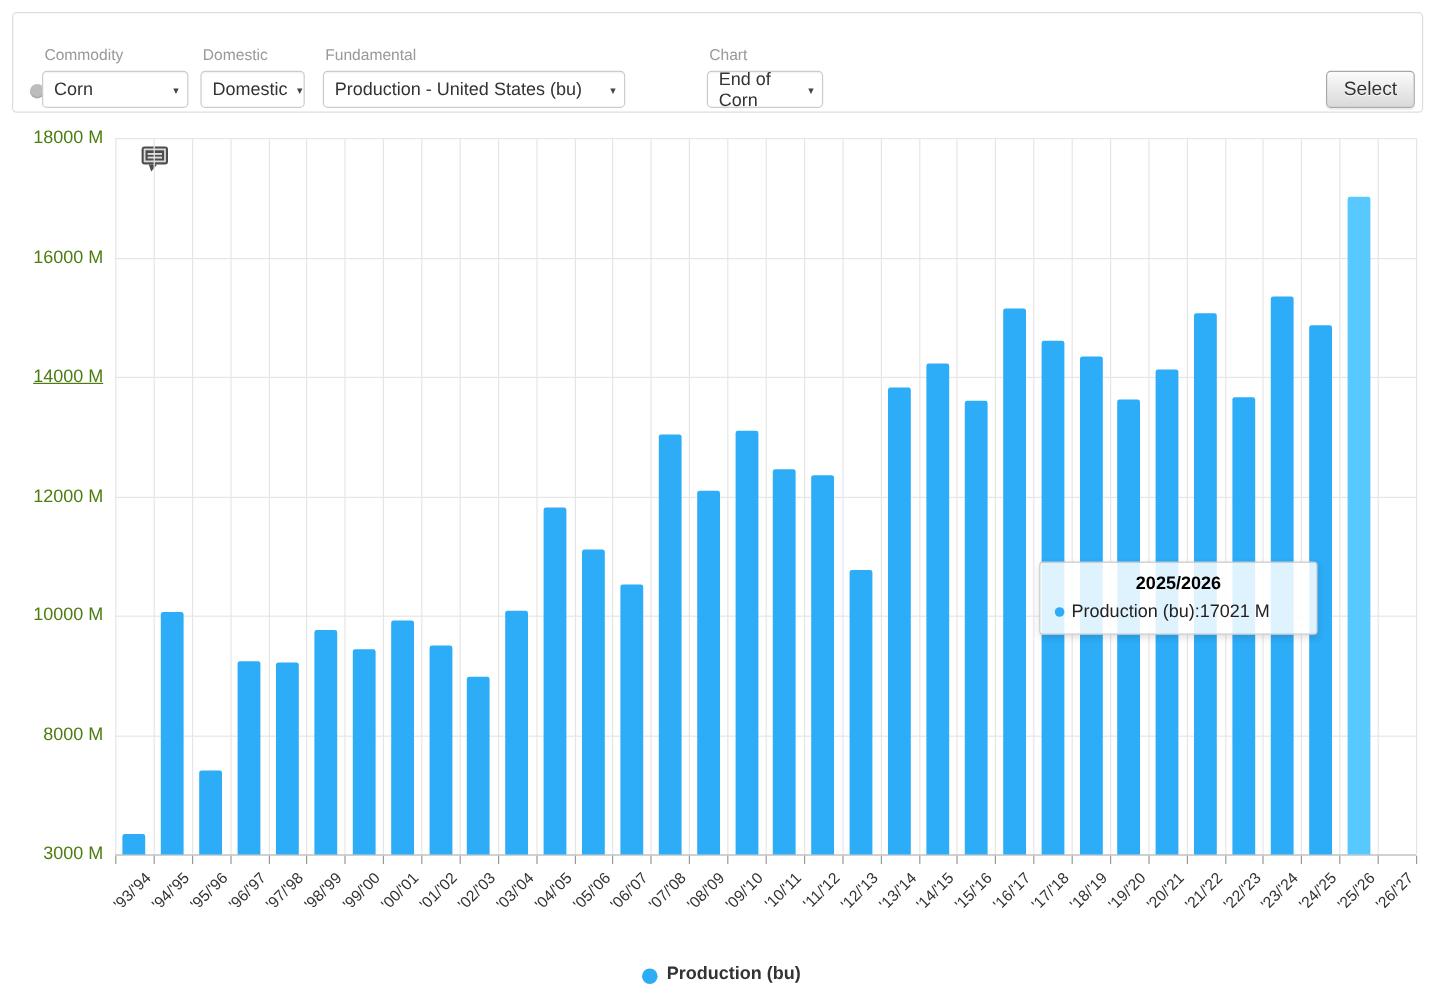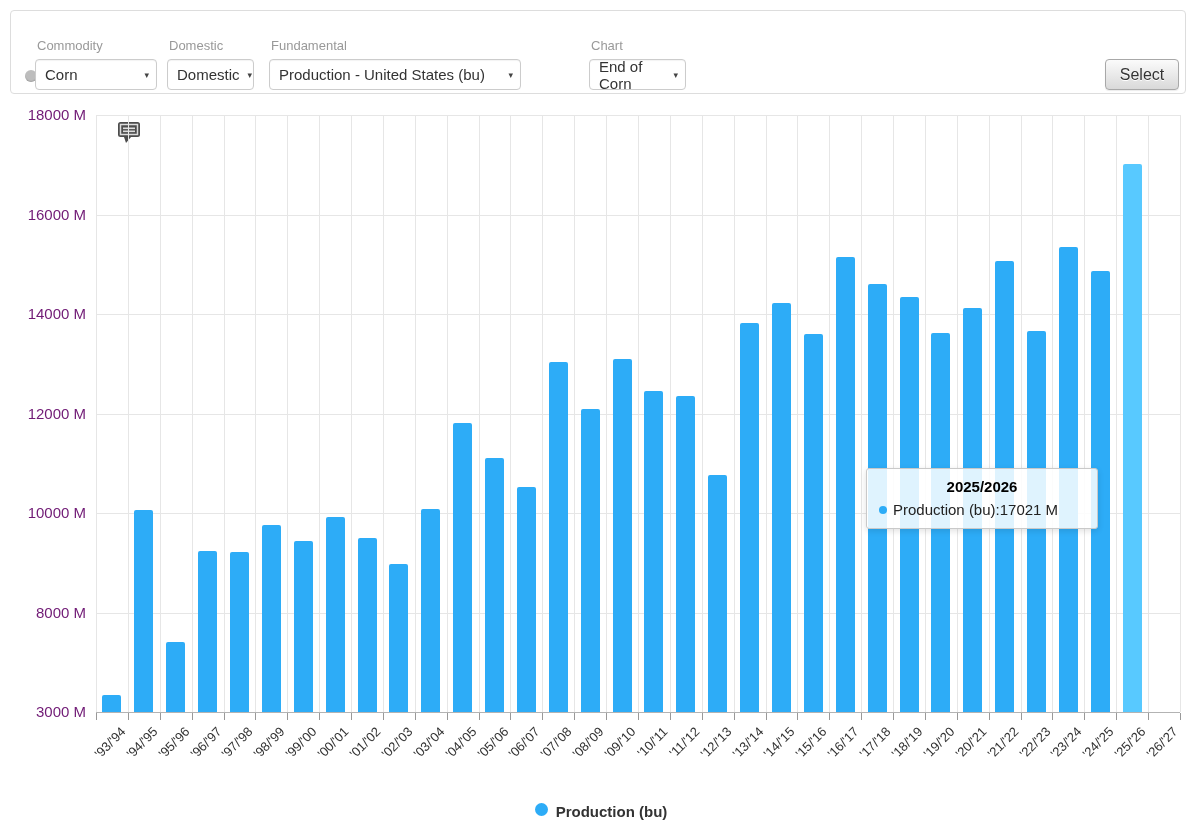--- a/index.html
+++ b/index.html
@@ -25,36 +25,36 @@
                 text-shadow:0 1px 0 #fff; box-shadow:0 1px 1px rgba(0,0,0,.08);
                 font-family:"Liberation Sans", sans-serif;text-align:center; }
 
   
   #chart { position:absolute; left:0; top:100px; width:1202px; height:728px; }
   .vgrid  { position:absolute; width:1px; background:#e6e6e6; }
   .hgrid  { position:absolute; height:1px; background:#e6e6e6; }
   .axis-line { position:absolute; height:1px; background:#b3b3b3; }
   .tick { position:absolute; width:1px; height:7px; background:#999; }
   .bar { position:absolute; border-radius:2px 2px 0 0; }
-  .ylabel { position:absolute; width:86px; text-align:right; font-size:15px; color:#701a75; }
+  .ylabel { position:absolute; width:86px; text-align:right; font-size:15px; color:#4d7c0f; }
   .xlabel { position:absolute; width:72px; text-align:right; font-size:13px; color:#333;
             white-space:nowrap; transform:rotate(-45deg); transform-origin:100% 0; }
   .annot-icon { position:absolute; left:117px; top:21px; cursor:pointer; }
 
   
   .tooltip { position:absolute; left:866px; top:368px; width:232px;
              background:rgba(255,255,255,.85); border:1px solid #c9c9c9; border-radius:3px;
              box-shadow:0 2px 6px rgba(0,0,0,.12); padding:9px 10px 10px 10px; z-index:6; }
   .tooltip .tt-title { text-align:center; font-size:15px; font-weight:bold; color:#000; margin-bottom:6px; }
   .tooltip .tt-line { display:flex; align-items:center; font-size:15px; color:#222; white-space:nowrap; }
   .tt-dot { width:8px; height:8px; border-radius:50%; margin:0 6px 0 2px; flex:0 0 auto; }
 
   
   .legend { position:absolute; left:0; top:703px; width:1202px; display:flex;
-            align-items:flex-start; justify-content:center; cursor:pointer; }
+            align-items:flex-end; justify-content:center; cursor:pointer; }
   .legend-dot { width:13px; height:13px; border-radius:50%; margin-right:8px; }
   .legend-label { font-size:15px; font-weight:bold; color:#333; }
 </style>
 </head>
 <body>
 
 <div id="stage">
 
   <div class="toolbar-box">
     <div class="grip-dot"></div>
@@ -178,21 +178,21 @@
       <div class="hgrid" style="left: 96px; width: 1084px; top: 413px; background: rgb(230, 230, 230);"></div>
       <div class="hgrid" style="left: 96px; width: 1084px; top: 313.5px; background: rgb(230, 230, 230);"></div>
       <div class="hgrid" style="left: 96px; width: 1084px; top: 214px; background: rgb(230, 230, 230);"></div>
       <div class="hgrid" style="left: 96px; width: 1084px; top: 114.5px; background: rgb(230, 230, 230);"></div>
       <div class="hgrid" style="left: 96px; width: 1084px; top: 15px; background: rgb(230, 230, 230);"></div>
       <div class="axis-line" style="left: 96px; width: 1084px; top: 612px;"></div>
       <div class="ylabel" style="left: 0px; top: 603px;">3000 M</div>
       <div class="ylabel" style="left: 0px; top: 503.5px;">8000 M</div>
       <div class="ylabel" style="left: 0px; top: 404px;">10000 M</div>
       <div class="ylabel" style="left: 0px; top: 304.5px;">12000 M</div>
-      <div class="ylabel" style="left: 0px; top: 205px;">14000 M</div>
+      <div class="ylabel" style="left: 0px; top: 205px; text-decoration: underline;">14000 M</div>
       <div class="ylabel" style="left: 0px; top: 105.5px;">16000 M</div>
       <div class="ylabel" style="left: 0px; top: 6px;">18000 M</div>
       <div class="bar" title="'93/'94" style="left: 102.441px; top: 595.284px; width: 19px; height: 16.716px; background: rgb(45, 172, 247); z-index: 2;"></div>
       <div class="bar" title="'94/'95" style="left: 134.324px; top: 410.463px; width: 19px; height: 201.537px; background: rgb(45, 172, 247); z-index: 2;"></div>
       <div class="bar" title="'95/'96" style="left: 166.206px; top: 542.35px; width: 19px; height: 69.65px; background: rgb(45, 172, 247); z-index: 2;"></div>
       <div class="bar" title="'96/'97" style="left: 198.088px; top: 451.158px; width: 19px; height: 160.842px; background: rgb(45, 172, 247); z-index: 2;"></div>
       <div class="bar" title="'97/'98" style="left: 229.971px; top: 452.452px; width: 19px; height: 159.548px; background: rgb(45, 172, 247); z-index: 2;"></div>
       <div class="bar" title="'98/'99" style="left: 261.853px; top: 424.99px; width: 19px; height: 187.01px; background: rgb(45, 172, 247); z-index: 2;"></div>
       <div class="bar" title="'99/'00" style="left: 293.735px; top: 441.308px; width: 19px; height: 170.692px; background: rgb(45, 172, 247); z-index: 2;"></div>
       <div class="bar" title="'00/'01" style="left: 325.618px; top: 417.229px; width: 19px; height: 194.771px; background: rgb(45, 172, 247); z-index: 2;"></div>

